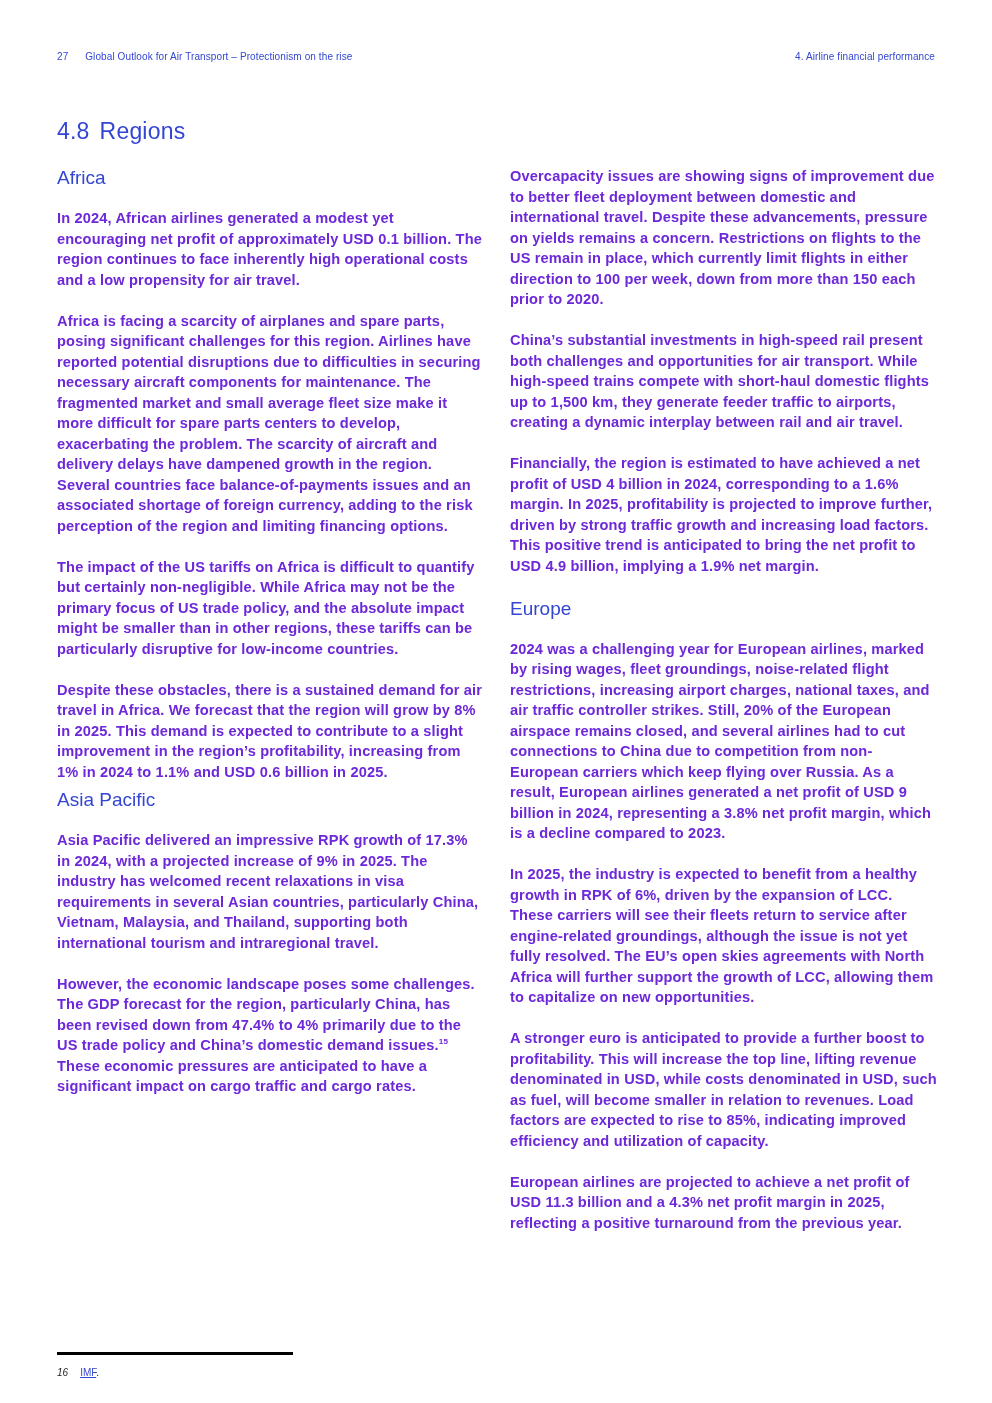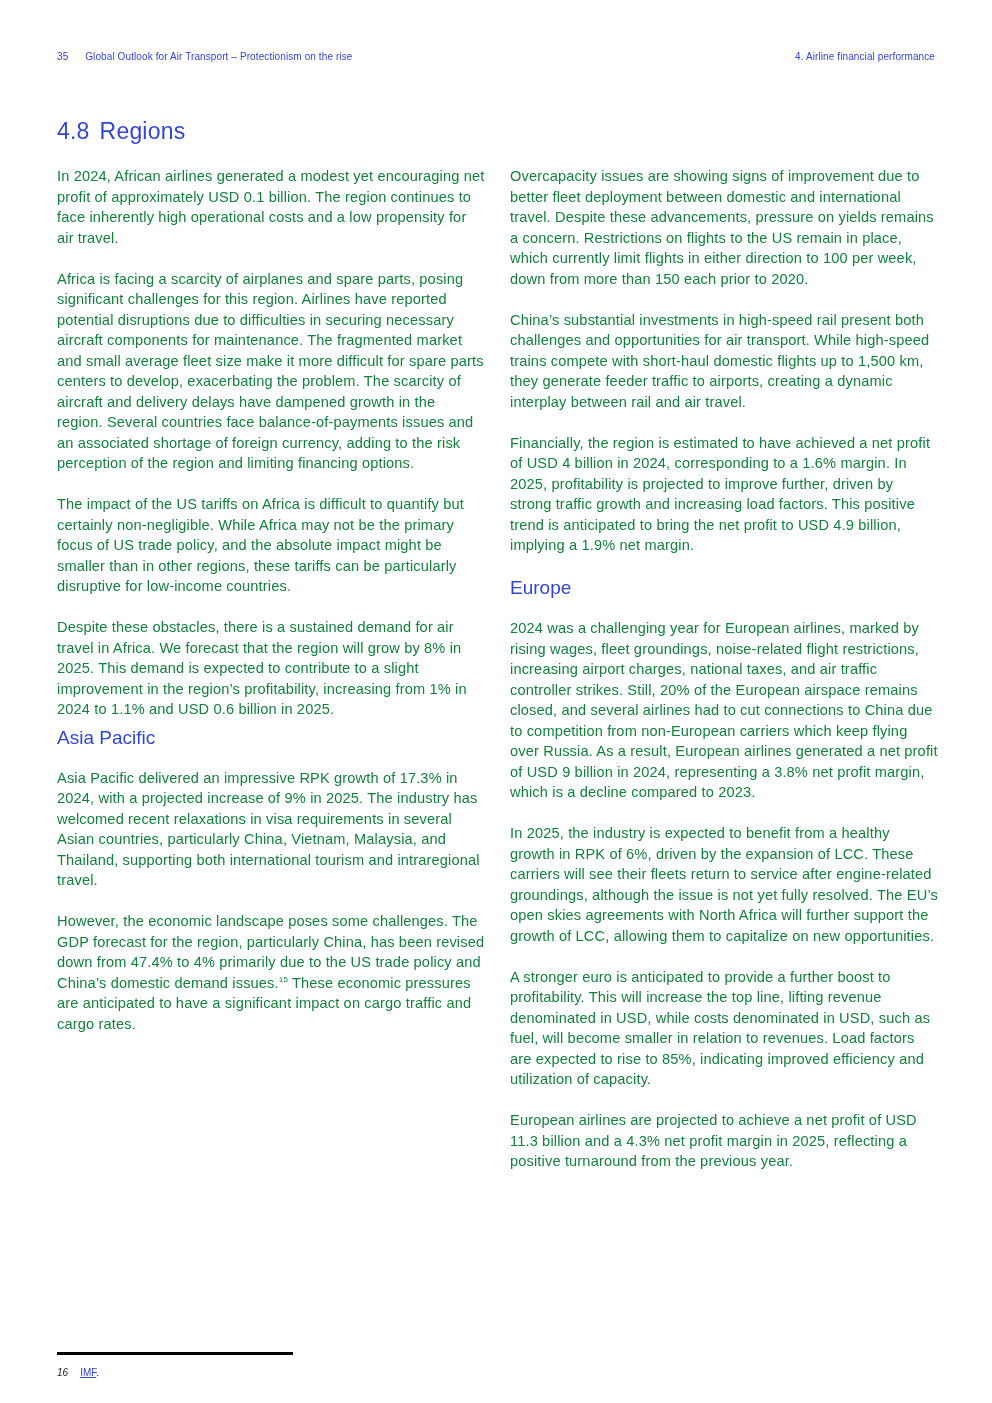--- a/index.html
+++ b/index.html
@@ -22,54 +22,56 @@
     .col {
       position: absolute; top: 166px; width: 428px;
     }
     .col-left { left: 57px; }
     .col-right { left: 510px; }
     .subheading {
       font-size: 19px; color: #3346d3; font-weight: normal; margin: 0 0 18px 0;
       line-height: 24px;
     }
     .para {
-      font-size: 14.6px; line-height: 20.5px; margin: 0 0 20.5px 0; color: #15803d;
+      font-size: 14.6px; line-height: 20.5px; margin: 0 0 20.5px 0; color: #6d28d9;
       letter-spacing: 0.15px;
+      font-weight: bold;
     }
     .para:last-child { margin-bottom: 0; }
     .col-left .block-africa .subheading { margin-top: 0; }
     .block-asia { margin-top: 6px; }
     .block-europe { margin-top: 14px; }
     sup { font-size: 8px; vertical-align: super; line-height: 0; }
     .footnote-rule {
       position: absolute; top: 1352px; left: 57px; width: 236px; height: 3px; background: #000;
     }
     .footnote {
       position: absolute; top: 1367px; left: 57px; font-size: 10px; color: #1d1d1f;
     }
     .footnote .fn-num { margin-right: 12px; font-style: italic; }
     .footnote a { color: #3346d3; text-decoration: underline; }
   </style>
 </head>
 <body>
 
 <div class="running-header">
   <div>
-    <span class="page-num">35</span>
+    <span class="page-num">27</span>
     <span>Global Outlook for Air Transport – Protectionism on the rise</span>
   </div>
   <div>4.  Airline financial performance</div>
 </div>
 
 <h1 class="section-title">
   <span class="num">4.8</span><span>Regions</span>
 </h1>
 
 <div class="col col-left">
   <div class="block-africa">
+    <h2 class="subheading">Africa</h2>
     <p class="para">In 2024, African airlines generated a modest yet encouraging net profit of approximately USD 0.1 billion. The region continues to face inherently high operational costs and a low propensity for air travel.</p>
     <p class="para">Africa is facing a scarcity of airplanes and spare parts, posing significant challenges for this region. Airlines have reported potential disruptions due to difficulties in securing necessary aircraft components for maintenance. The fragmented market and small average fleet size make it more difficult for spare parts centers to develop, exacerbating the problem. The scarcity of aircraft and delivery delays have dampened growth in the region. Several countries face balance-of-payments issues and an associated shortage of foreign currency, adding to the risk perception of the region and limiting financing options.</p>
     <p class="para">The impact of the US tariffs on Africa is difficult to quantify but certainly non-negligible. While Africa may not be the primary focus of US trade policy, and the absolute impact might be smaller than in other regions, these tariffs can be particularly disruptive for low-income countries.</p>
     <p class="para">Despite these obstacles, there is a sustained demand for air travel in Africa. We forecast that the region will grow by 8% in 2025. This demand is expected to contribute to a slight improvement in the region’s profitability, increasing from 1% in 2024 to 1.1% and USD 0.6 billion in 2025.</p>
   </div>
   <div class="block-asia">
     <h2 class="subheading">Asia Pacific</h2>
     <p class="para">Asia Pacific delivered an impressive RPK growth of 17.3% in 2024, with a projected increase of 9% in 2025. The industry has welcomed recent relaxations in visa requirements in several Asian countries, particularly China, Vietnam, Malaysia, and Thailand, supporting both international tourism and intraregional travel.</p>
     <p class="para"><span>However, the economic landscape poses some challenges. The GDP forecast for the region, particularly China, has been revised down from 47.4% to 4% primarily due to the US trade policy and China’s domestic demand issues.</span><sup>15</sup><span> These economic pressures are anticipated to have a significant impact on cargo traffic and cargo rates.</span></p>
   </div>

